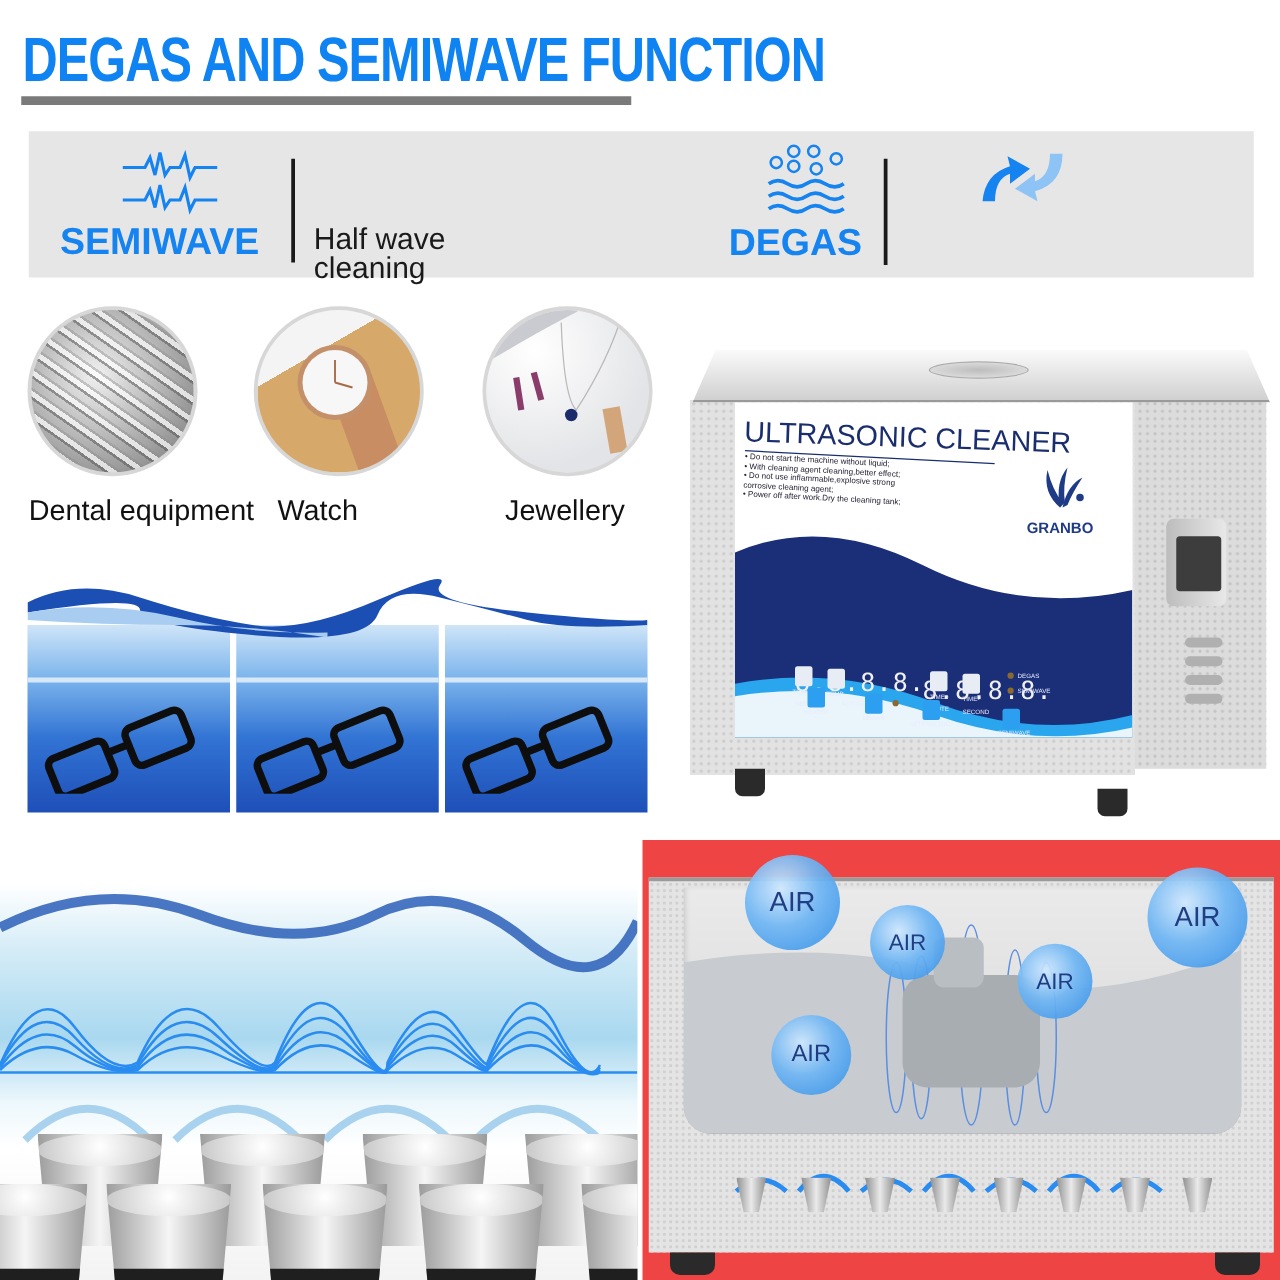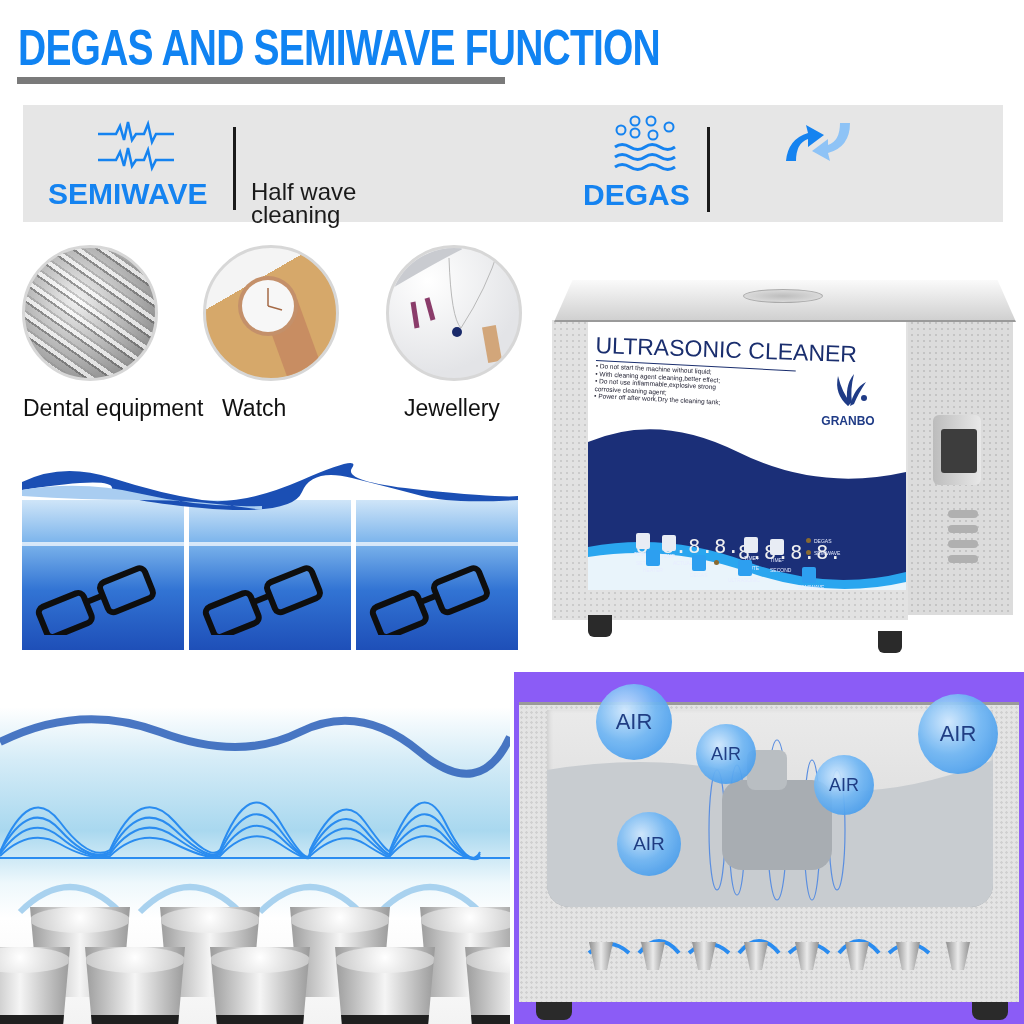--- a/index.html
+++ b/index.html
@@ -145,21 +145,21 @@
     background: linear-gradient(90deg, #9c9c9c, #f5f5f5 50%, #9a9a9a);
     clip-path: polygon(0 0, 100% 0, 92% 100%, 8% 100%);
   }
   .transducer .top {
     position: absolute; left: 0; top: 0; width: 100%; height: 26px; border-radius: 50%;
     background: radial-gradient(circle at 50% 40%, #ffffff, #c5c5c5);
   }
   .transducer .base { position: absolute; left: 0; bottom: 0; width: 100%; height: 22px; background: #1f1f1f; }
 
   
-  .tank-panel { position: absolute; left: 514px; top: 672px; width: 510px; height: 352px; background: #8b5cf6; text-decoration: underline; }
+  .tank-panel { position: absolute; left: 514px; top: 672px; width: 510px; height: 352px; background: #ef4444; text-decoration: underline; }
   .tank {
     position: absolute; left: 5px; top: 30px; width: 500px; height: 300px;
     background-color: #e4e4e4;
     background-image: radial-gradient(#d0d0d0 1px, transparent 1.5px);
     background-size: 5px 5px;
     border-top: 3px solid #9a9a9a;
   }
   .tank-window {
     position: absolute; left: 28px; top: 5px; width: 446px; height: 197px;
     border-radius: 0 0 22px 22px;

